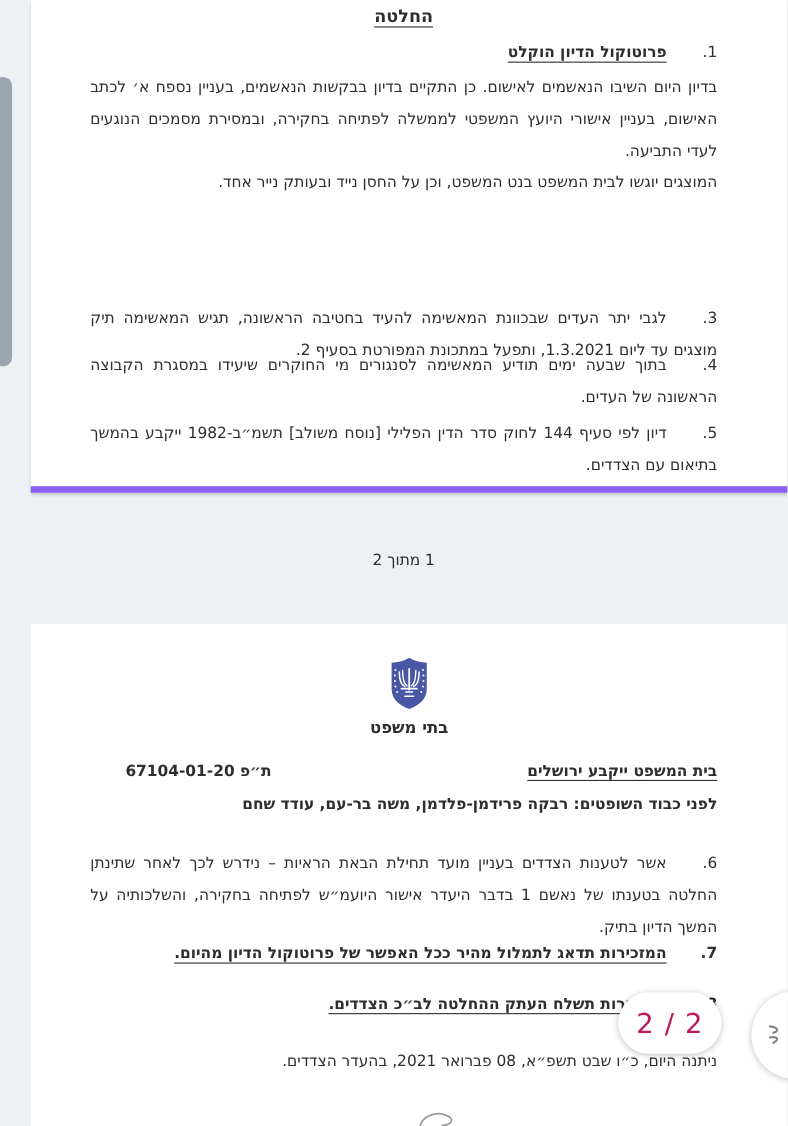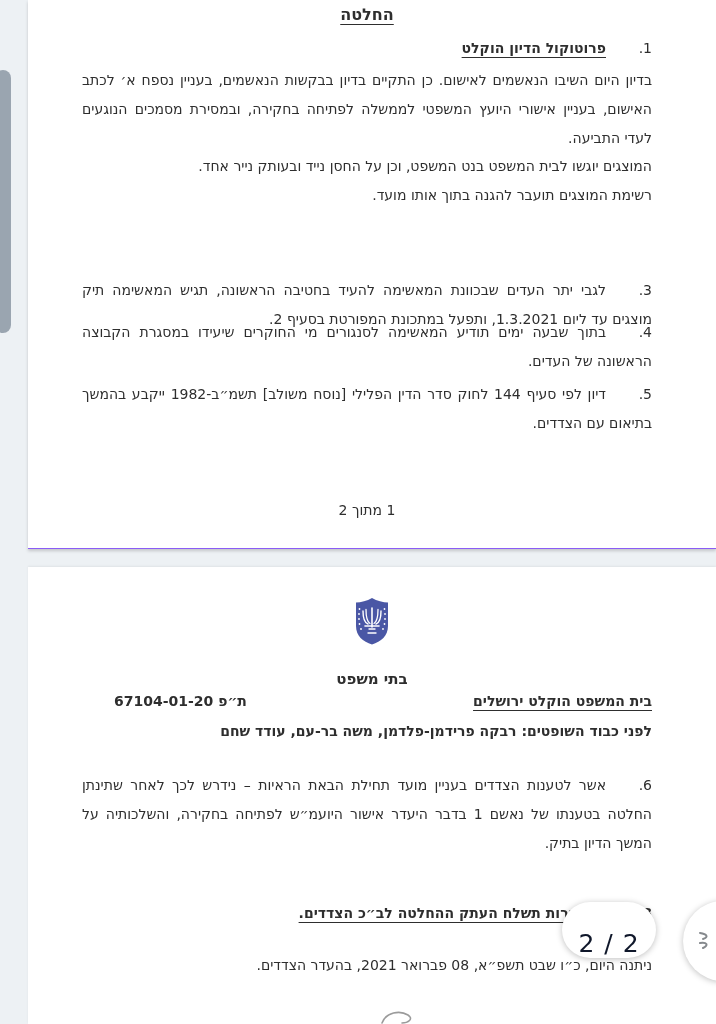--- a/index.html
+++ b/index.html
@@ -7,49 +7,49 @@
   body {
     position:relative;
     background:#edf1f4;
     font-family:"DejaVu Sans","Liberation Sans",sans-serif;
     color:#2e2e2e;
   }
   .page {
     position:absolute; left:28px; width:688px; background:#ffffff;
     direction:rtl;
   }
-  .page-1 { top:0; height:549px; border-bottom:1px solid #8b5cf6; box-shadow:0 2px 3px rgba(0,0,0,0.18); }
+  .page-1 { top:0; height:448px; border-bottom:6px solid #8b5cf6; box-shadow:0 2px 3px rgba(0,0,0,0.18); }
   .page-2 { top:567px; height:457px; box-shadow:0 -1px 2px rgba(0,0,0,0.06); }
 
   .block { position:absolute; right:0; left:0; padding:0 64px 0 54px; font-size:14px; line-height:29px; text-align:justify; text-align-last:right; }
   .center { text-align:center; text-align-last:center; }
   .doc-title { font-weight:bold; font-size:16px; }
   .doc-title .u { text-decoration:underline; text-underline-offset:4px; }
   .num { display:inline-block; width:46px; }
   .emph { font-weight:bold; text-decoration:underline; text-underline-offset:4px; }
   .emph-num { font-weight:bold; }
   .heading-u { font-weight:bold; text-decoration:underline; text-underline-offset:4px;margin-top:12px; }
 
   .row-split { display:flex; justify-content:space-between; align-items:baseline; }
   .bold { font-weight:bold;margin-left:32px; }
   .ltr { direction:ltr; unicode-bidi:isolate; }
 
   .emblem-wrap { position:absolute; top:30px; left:0; right:0; text-align:center; text-align-last:center; }
-  .emblem-caption { font-weight:bold; font-size:15px; margin-top:21px; }
+  .emblem-caption { font-weight:bold; font-size:15px; margin-top:3px; }
 
   
   .scroll-thumb {
     position:absolute; left:-5px; top:70px; width:16px; height:263px;
     background:#9aa5b0; border-radius:8px; z-index:30;
   }
   .page-pill {
     position:absolute; left:562px; top:902px; width:94px; height:56px;
     background:#ffffff; border-radius:28px; box-shadow:0 1px 6px rgba(0,0,0,0.25);
-    display:flex; align-items:flex-end; justify-content:center;
-    font-size:25px; color:#0f172a; z-index:40; letter-spacing:1px;
+    display:flex; align-items:center; justify-content:center;
+    font-size:25px; color:#be185d; z-index:40; letter-spacing:1px;
   }
   .fab {
     position:absolute; left:683px; top:901px; width:80px; height:80px;
     background:#ffffff; border-radius:50%; box-shadow:0 1px 6px rgba(0,0,0,0.25);
     z-index:40; display:flex; align-items:center; padding-left:14px;
     color:#7d8287; font-size:22px;
   }
   .signature-mark { position:absolute; left:378px; top:1008px; z-index:5; }
 </style>
 </head>
@@ -63,21 +63,20 @@
   <div class="block" style="top:34px">
     <span class="num">1.</span><span class="heading-u">פרוטוקול הדיון הוקלט</span>
   </div>
 
   <div class="block" style="top:66px">
     <span>בדיון היום השיבו הנאשמים לאישום. כן התקיים בדיון בבקשות הנאשמים, בעניין נספח א׳ לכתב האישום, בעניין אישורי היועץ המשפטי לממשלה לפתיחה בחקירה, ובמסירת מסמכים הנוגעים לעדי התביעה.</span>
   </div>
 
   <div class="block" style="top:152px">
     <div>המוצגים יוגשו לבית המשפט בנט המשפט, וכן על החסן נייד ובעותק נייר אחד.</div>
-    <div>רשימת המוצגים תועבר להגנה בתוך אותו מועד.</div>
   </div>
 
   <div class="block" style="top:276px">
     <span class="num">3.</span><span>לגבי יתר העדים שבכוונת המאשימה להעיד בחטיבה הראשונה, תגיש המאשימה תיק מוצגים עד ליום 1.3.2021, ותפעל במתכונת המפורטת בסעיף 2.</span>
   </div>
 
   <div class="block" style="top:318px">
     <span class="num">4.</span><span>בתוך שבעה ימים תודיע המאשימה לסנגורים מי החוקרים שיעידו במסגרת הקבוצה הראשונה של העדים.</span>
   </div>
 
@@ -112,32 +111,35 @@
           <circle cx="33" cy="17" r="0.9"></circle>
           <circle cx="33" cy="22" r="0.9"></circle>
           <circle cx="32.5" cy="27" r="0.9"></circle>
           <circle cx="31" cy="32" r="0.9"></circle>
       </g>
     </svg>
     <div class="emblem-caption">בתי משפט</div>
   </div>
 
   <div class="block row-split" style="top:108px">
-    <span class="heading-u">בית המשפט הוקלט ירושלים</span>
+    <span class="heading-u">בית המשפט ייקבע ירושלים</span>
     <span class="bold"><span>ת״פ</span> <span class="ltr">67104-01-20</span></span>
   </div>
 
   <div class="block row-split" style="top:150px">
     <span class="bold">לפני כבוד השופטים: רבקה פרידמן-פלדמן, משה בר-עם, עודד שחם</span>
   </div>
 
   <div class="block" style="top:204px">
     <span class="num">6.</span><span>אשר לטענות הצדדים בעניין מועד תחילת הבאת הראיות – נידרש לכך לאחר שתינתן החלטה בטענתו של נאשם 1 בדבר היעדר אישור היועמ״ש לפתיחה בחקירה, והשלכותיה על המשך הדיון בתיק.</span>
   </div>
 
+  <div class="block" style="top:286px">
+    <span class="num emph-num">7.</span><span class="emph">המזכירות תדאג לתמלול מהיר ככל האפשר של פרוטוקול הדיון מהיום.</span>
+  </div>
 
   <div class="block" style="top:332px">
     <span class="num emph-num">8.</span><span class="emph">המזכירות תשלח העתק ההחלטה לב״כ הצדדים.</span>
   </div>
 
   <div class="block" style="top:384px">ניתנה היום,  כ״ו שבט תשפ״א, 08 פברואר 2021, בהעדר הצדדים.</div>
 </div>
 
 <svg class="signature-mark" width="44" height="16" viewBox="0 0 44 16" aria-hidden="true">
   <path d="M4 15 C8 4 22 2 30 7 C36 11 30 15 24 15" fill="none" stroke="#9b9b9b" stroke-width="1.6" stroke-linecap="round"></path>

